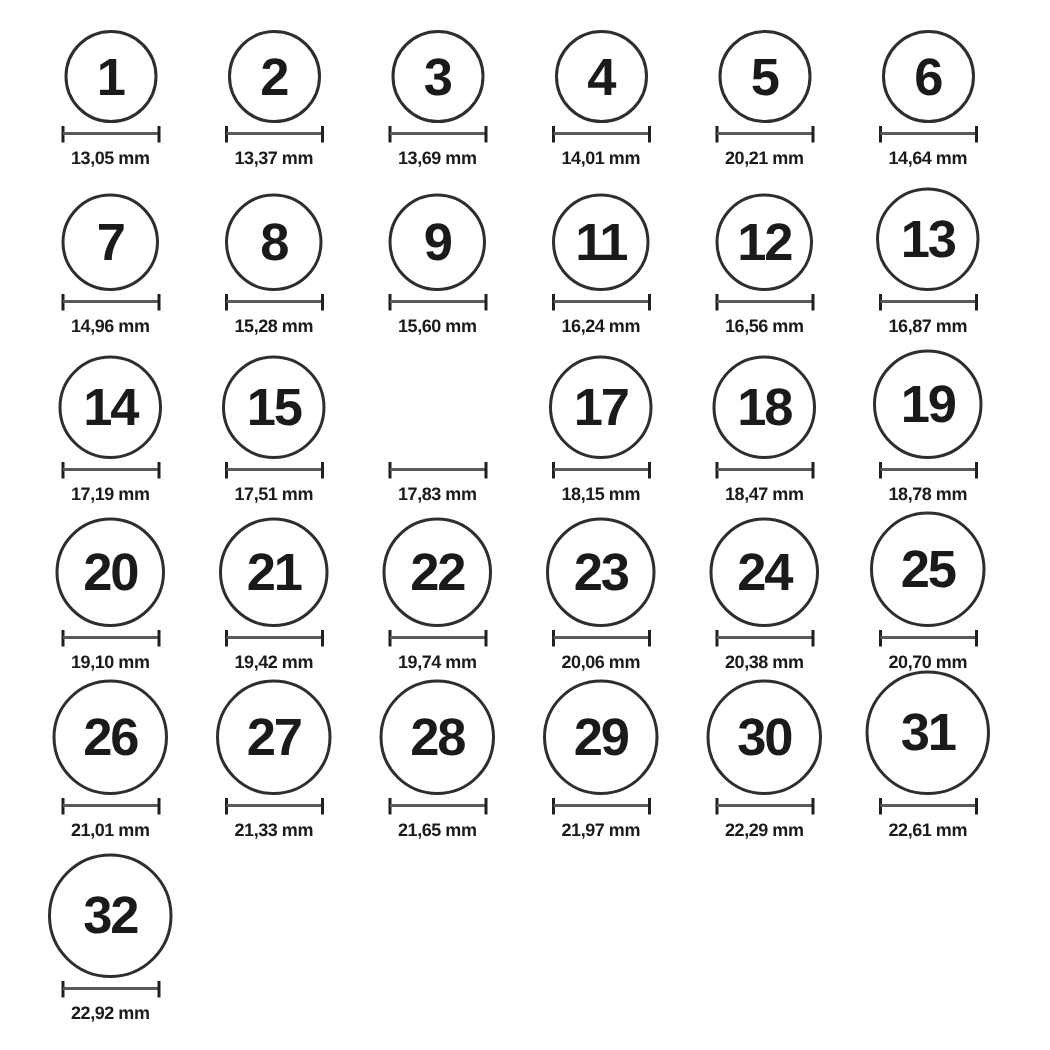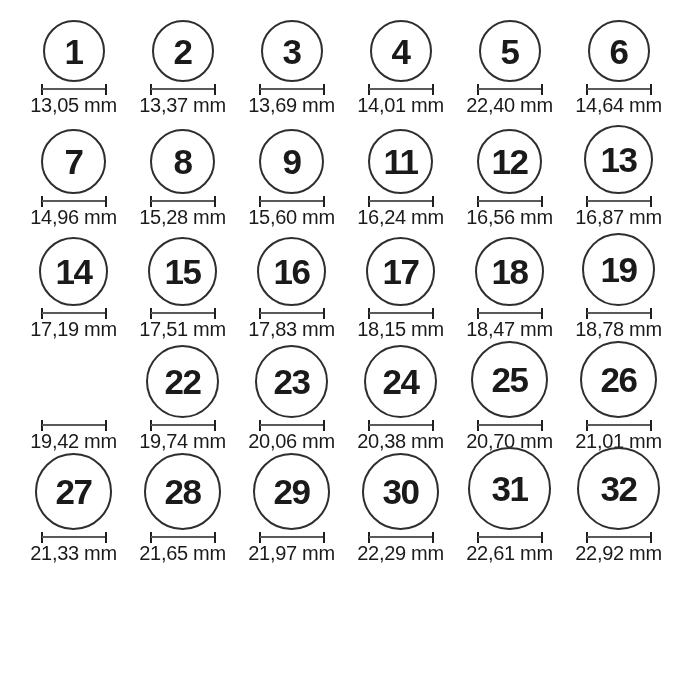--- a/index.html
+++ b/index.html
@@ -73,22 +73,22 @@
     position: absolute;
     top: 0;
     width: 2px;
     height: 11px;
     background: var(--measure-tick);
   }
   .measure .tick-left  { left: 0; }
   .measure .tick-right { right: 0; }
   .mm-label {
     margin-top: 2px;
-    font-size: 20px;
-    font-weight: 400;
+    font-size: 12px;
+    font-weight: 700;
     letter-spacing: -0.3px;
     color: var(--label);
     white-space: nowrap;
     line-height: 17px;
   }
 </style>
 </head>
 <body>
 
 <div class="grid">
@@ -138,21 +138,21 @@
   </div>
     <div class="cell r0">
     <div class="circle">
       <span class="num">5</span>
     </div>
     <div class="measure">
       <span class="tick tick-left"></span>
       <span class="line"></span>
       <span class="tick tick-right"></span>
     </div>
-    <div class="mm-label">22,40 mm</div>
+    <div class="mm-label">20,21 mm</div>
   </div>
     <div class="cell r0">
     <div class="circle">
       <span class="num">6</span>
     </div>
     <div class="measure">
       <span class="tick tick-left"></span>
       <span class="line"></span>
       <span class="tick tick-right"></span>
     </div>
@@ -240,23 +240,20 @@
       <span class="num">15</span>
     </div>
     <div class="measure">
       <span class="tick tick-left"></span>
       <span class="line"></span>
       <span class="tick tick-right"></span>
     </div>
     <div class="mm-label">17,51 mm</div>
   </div>
     <div class="cell r2">
-    <div class="circle">
-      <span class="num">16</span>
-    </div>
     <div class="measure">
       <span class="tick tick-left"></span>
       <span class="line"></span>
       <span class="tick tick-right"></span>
     </div>
     <div class="mm-label">17,83 mm</div>
   </div>
     <div class="cell r2">
     <div class="circle">
       <span class="num">17</span>
@@ -284,20 +281,34 @@
       <span class="num">19</span>
     </div>
     <div class="measure">
       <span class="tick tick-left"></span>
       <span class="line"></span>
       <span class="tick tick-right"></span>
     </div>
     <div class="mm-label">18,78 mm</div>
   </div>
     <div class="cell r3">
+    <div class="circle">
+      <span class="num">20</span>
+    </div>
+    <div class="measure">
+      <span class="tick tick-left"></span>
+      <span class="line"></span>
+      <span class="tick tick-right"></span>
+    </div>
+    <div class="mm-label">19,10 mm</div>
+  </div>
+    <div class="cell r3">
+    <div class="circle">
+      <span class="num">21</span>
+    </div>
     <div class="measure">
       <span class="tick tick-left"></span>
       <span class="line"></span>
       <span class="tick tick-right"></span>
     </div>
     <div class="mm-label">19,42 mm</div>
   </div>
     <div class="cell r3">
     <div class="circle">
       <span class="num">22</span>

